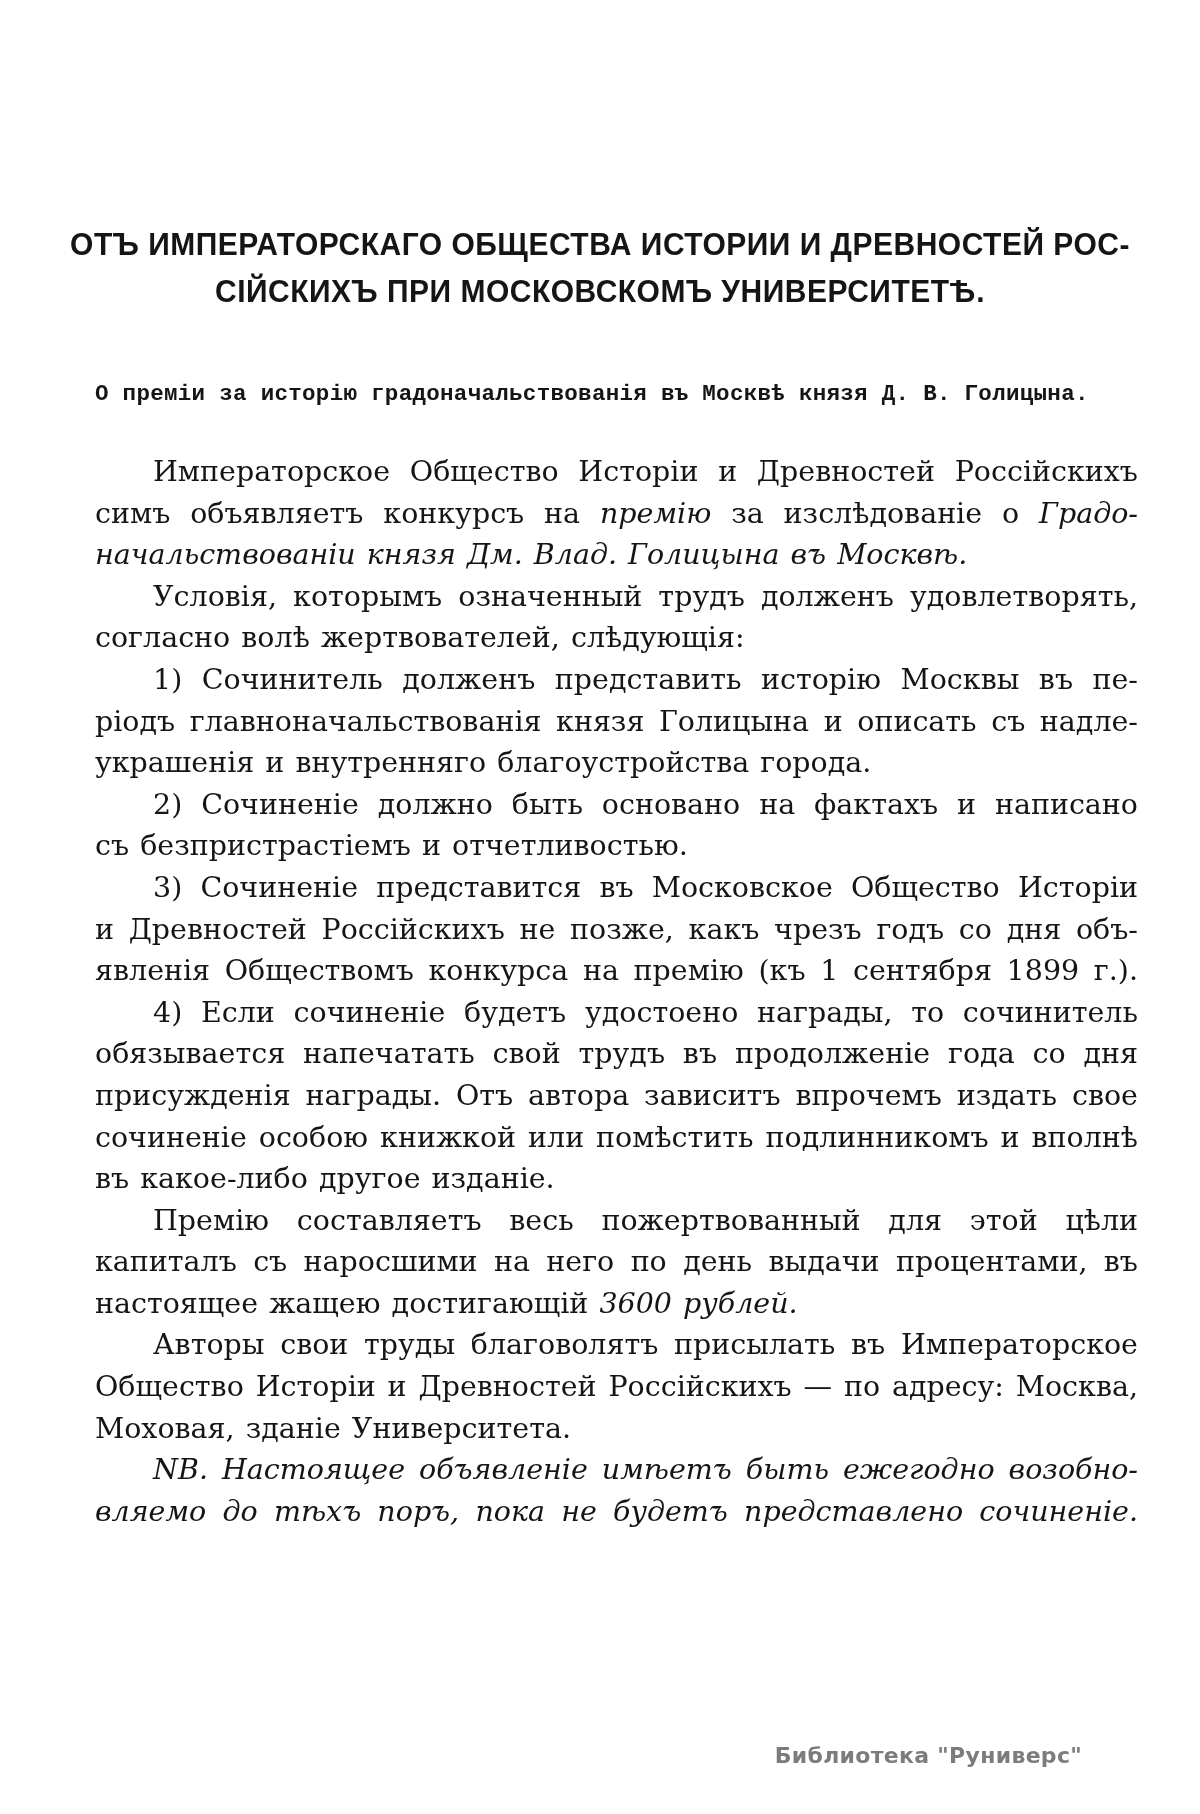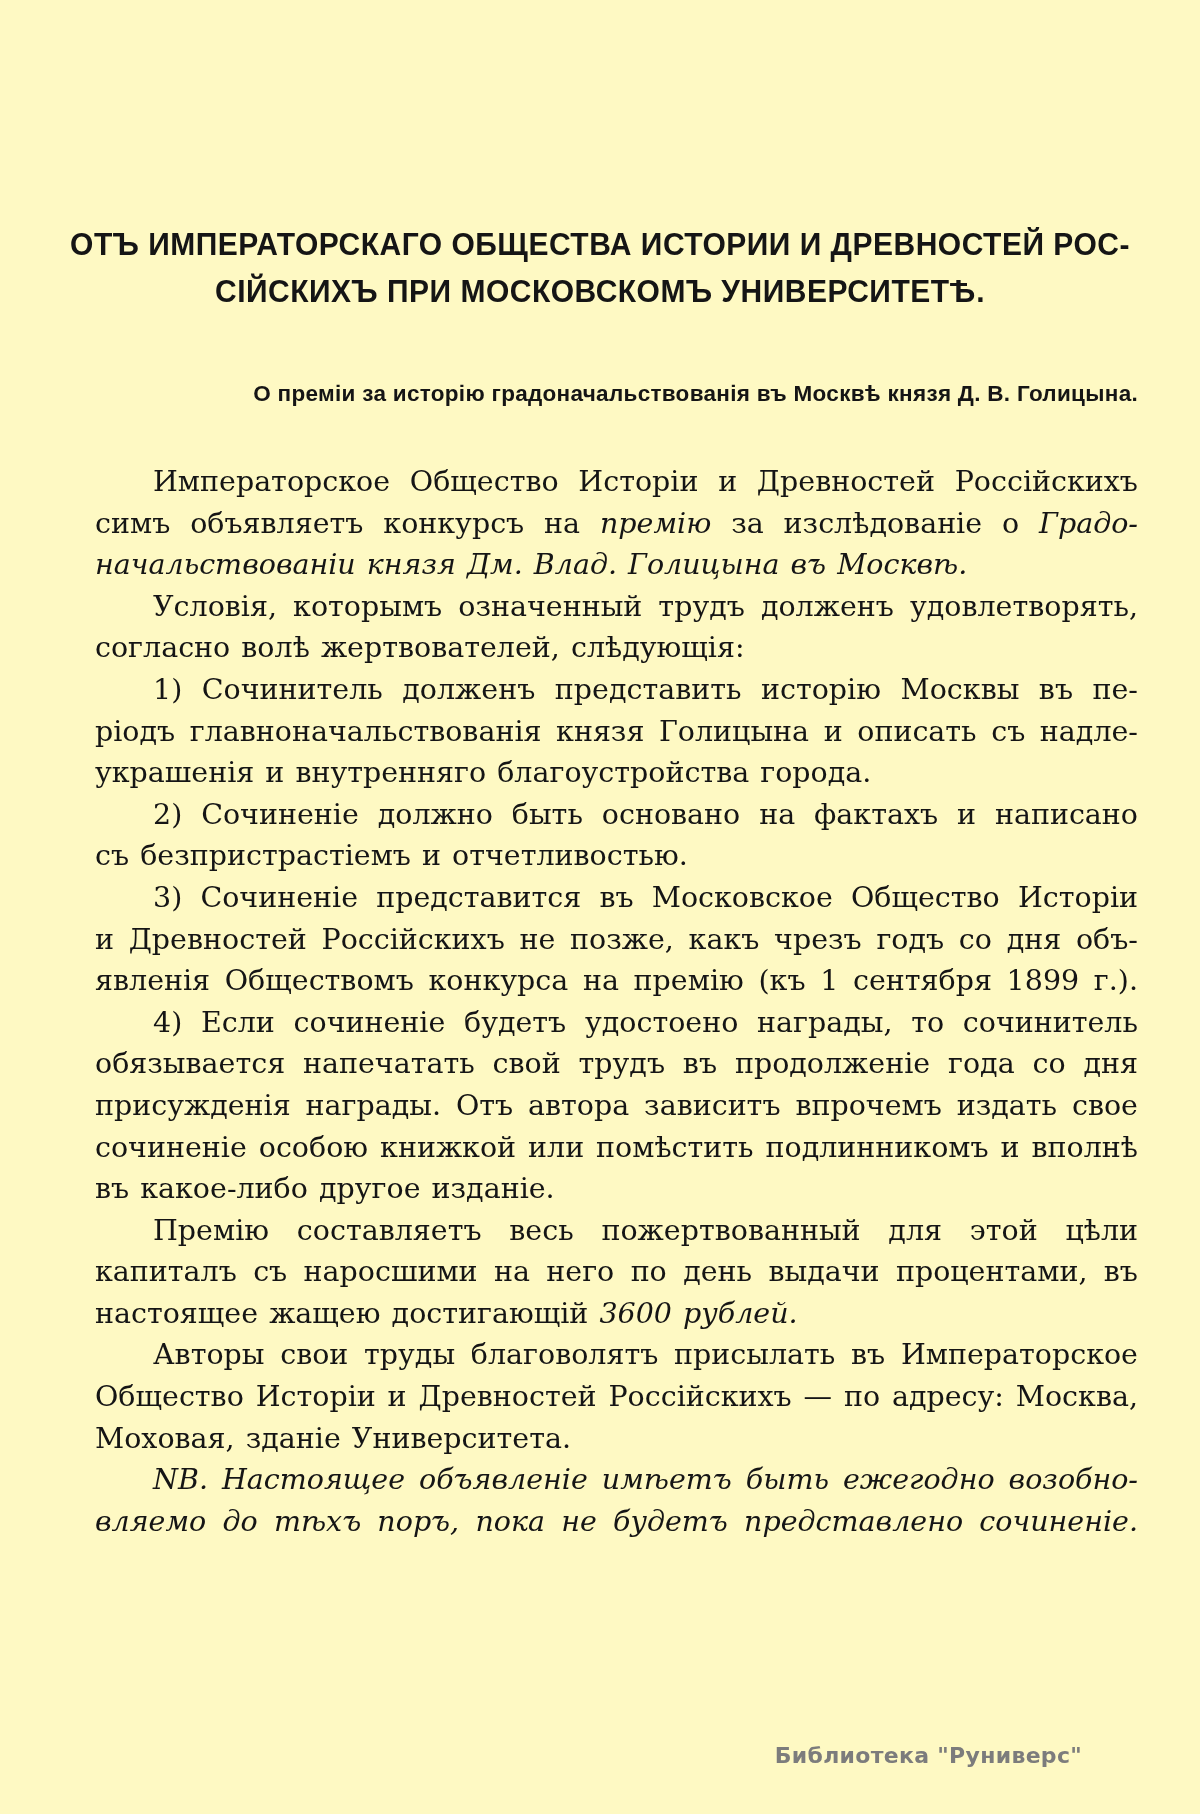--- a/index.html
+++ b/index.html
@@ -29,30 +29,29 @@
     line-height: 45px;
     letter-spacing: 0.5px;
     transform: scaleY(1.04);
     transform-origin: top center;
   }
   .subtitle {
     position: absolute;
     top: 381px;
     left: 95px;
     width: 1043px;
-    font-family: Liberation Sans, sans-serif;
+    font-family: Liberation Mono, monospace;
     font-weight: bold;
     font-size: 22.5px;
     letter-spacing: 0.3px;
     white-space: nowrap;
-    text-align: right;
   }
   .doc-body {
     position: absolute;
-    top: 461px;
+    top: 451px;
     left: 95px;
     width: 1043px;
     font-size: 28.5px;
     line-height: 41.6px;
     word-spacing: 2px;
   }
   .line {
     text-align: justify;
     text-align-last: justify;
   }
@@ -71,21 +70,21 @@
     right: 118px;
     font-family: "DejaVu Sans", sans-serif;
     font-weight: bold;
     font-size: 22px;
     letter-spacing: 0.3px;
   }
 </style>
 </head>
 <body>
 
-<div class="page" style="background: #fef9c3; color: rgb(21, 21, 21);">
+<div class="page" style="background: #ffffff; color: rgb(21, 21, 21);">
 
   <div class="header">
     <div>ОТЪ ИМПЕРАТОРСКАГО ОБЩЕСТВА ИСТОРИИ И ДРЕВНОСТЕЙ РОС-</div>
     <div>СІЙСКИХЪ ПРИ МОСКОВСКОМЪ УНИВЕРСИТЕТѢ.</div>
   </div>
 
   <div class="subtitle">О преміи за исторію градоначальствованія въ Москвѣ князя Д. В. Голицына.</div>
 
   <div class="doc-body">
       <div class="line indent"><span>Императорское Общество Исторіи и Древностей Россійскихъ</span></div>

